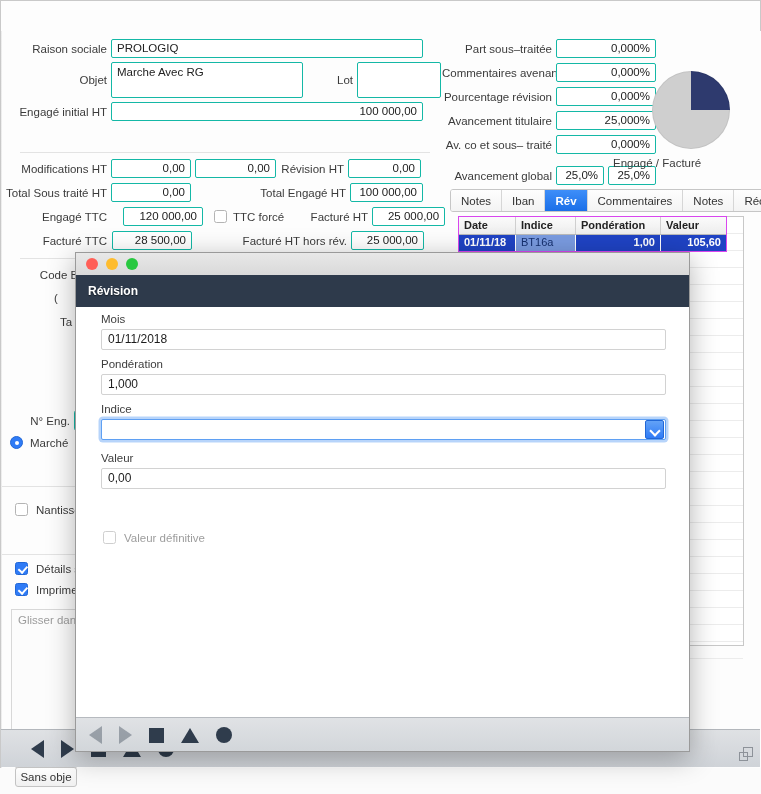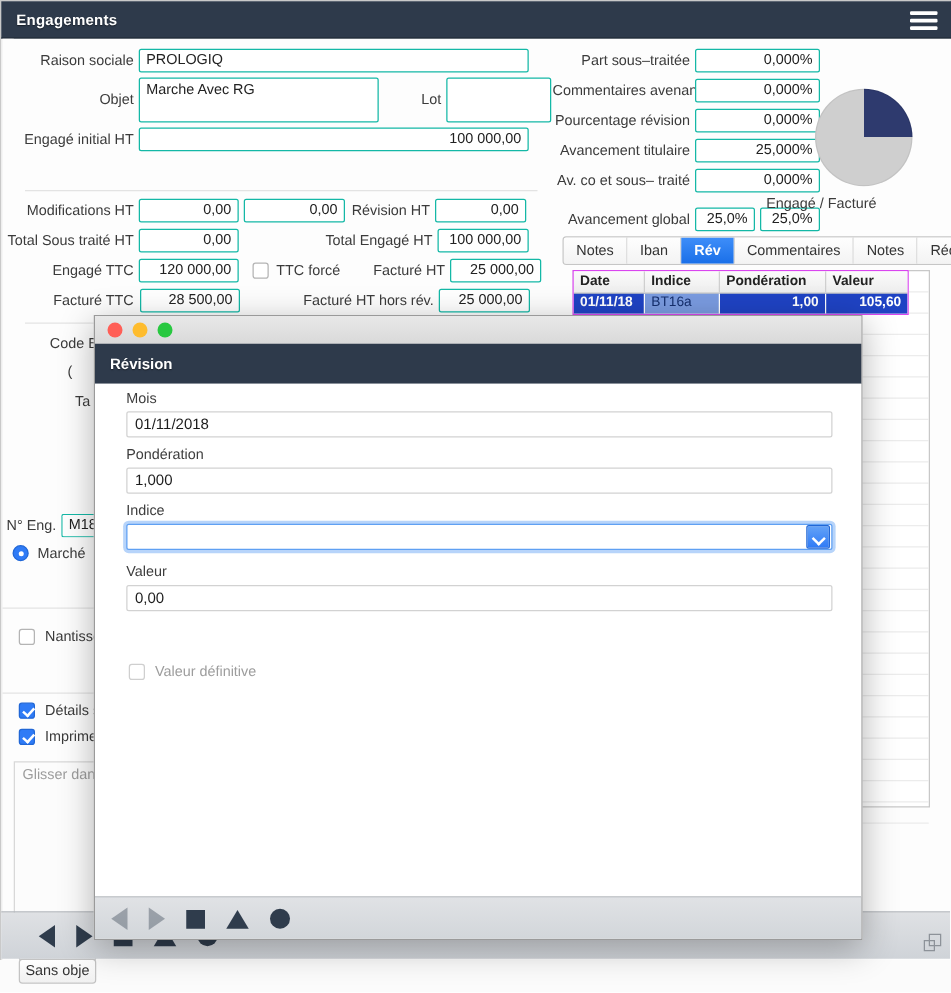--- a/index.html
+++ b/index.html
@@ -128,28 +128,20 @@
   .finput.focus{border:1px solid #5fa0f3;box-shadow:0 0 0 2.5px rgba(96,160,243,.45);}
   .faint{color:#9d9d9d;}
 </style>
 </head>
 <body>
 
 <div class="app">
 
   <div class="win">
 
-    <div class="titlebar">
-      <div class="tlabel">Engagements</div>
-      <div class="hamb">
-        <i></i>
-          <i></i>
-          <i></i>
-      </div>
-    </div>
 
     <div class="leftedge"></div>
 
     <div class="canvas">
 
       <div class="row" style="left:0;top:8px;">
         <div class="lab" style="width:105px;">Raison sociale</div>
         <div class="fld" style="width:312px;margin-left:4px;">PROLOGIQ</div>
       </div>
 
@@ -177,21 +169,21 @@
 
       <div class="row" style="left:0;top:152px;">
         <div class="lab" style="width:105px;">Total Sous traité HT</div>
         <div class="fld num" style="width:80px;margin-left:4px;">0,00</div>
         <div class="lab" style="width:155px;">Total Engagé HT</div>
         <div class="fld num" style="width:73px;margin-left:4px;">100 000,00</div>
       </div>
 
       <div class="row" style="left:0;top:176px;">
         <div class="lab" style="width:105px;">Engagé TTC</div>
-        <div class="fld num" style="width:80px;margin-left:4px;">120 000,00</div>
+        <div class="fld num" style="width:80px;margin-left:16px;">120 000,00</div>
         <span class="cb" style="margin-left:11px;"></span>
         <span class="lab" style="margin-left:6px;">TTC forcé</span>
         <div class="lab" style="width:70px;margin-left:14px;">Facturé HT</div>
         <div class="fld num" style="width:73px;margin-left:4px;">25 000,00</div>
       </div>
 
       <div class="row" style="left:0;top:200px;">
         <div class="lab" style="width:105px;">Facturé TTC</div>
         <div class="fld num" style="width:80px;margin-left:5px;">28 500,00</div>
         <div class="lab" style="width:155px;">Facturé HT hors rév.</div>
@@ -204,21 +196,21 @@
         <div class="lab" style="width:105px;">Code Budget</div>
         <div class="fld" style="width:312px;margin-left:4px;position:relative;">
           <span>110 – Travaux Bâtiment (10–Travaux)</span>
         </div>
       </div>
       <div class="ddbtn" style="left:408px;top:234px;"></div>
 
       <div class="lab" style="position:absolute;left:52px;top:261px;">(</div>
       <div class="lab" style="position:absolute;left:58px;top:285px;">Ta</div>
 
-      <div class="row" style="left:0;top:380px;">
+      <div class="row" style="left:0;top:380px;padding-left:25px;">
         <div class="lab" style="width:43px;">N° Eng.</div>
         <div class="fld" style="width:40px;margin-left:4px;border-right:none;border-radius:2px 0 0 2px;">M18.</div>
       </div>
 
       <div class="row" style="left:8px;top:405px;">
         <span class="rd on"></span>
         <span class="lab" style="margin-left:7px;">Marché</span>
         <span class="rd" style="margin-left:8px;"></span>
       </div>
 

